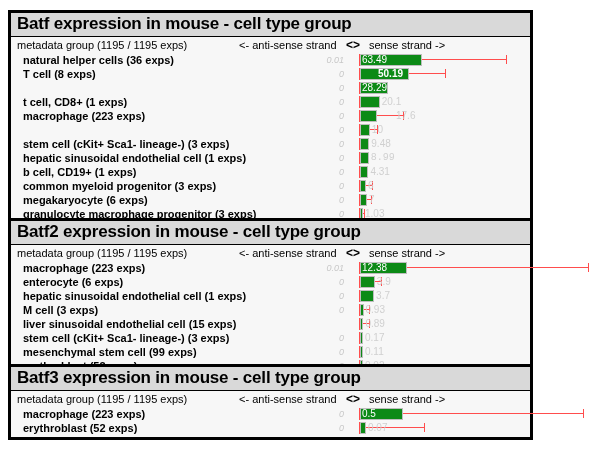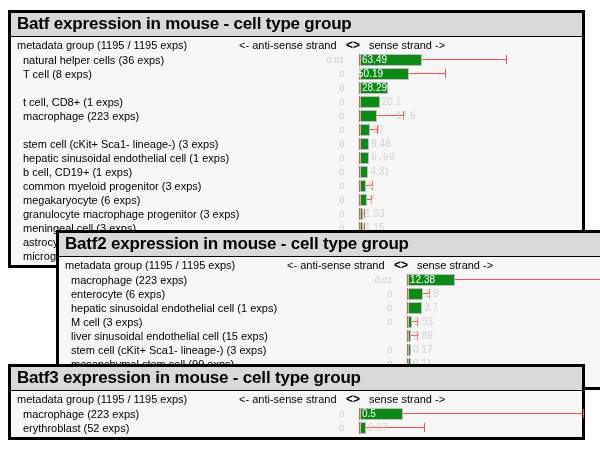--- a/index.html
+++ b/index.html
@@ -7,21 +7,21 @@
     width:600px;height:457px;
     background:#ffffff;
     font-family:"Liberation Sans","DejaVu Sans",sans-serif;
     overflow:hidden;
   }
   .page{position:relative;width:600px;height:457px;}
 
   .panel{
     position:absolute;
     left:8px;
-    width:577px;
+    width:525px;
     background:#fafafa;
     border:3px solid #000000;
     box-sizing:border-box;
   }
   .panel-title{
     background:#d9d9d9;
     border-bottom:1px solid #000;
     font-size:17px;
     font-weight:bold;
     color:#000;
@@ -52,20 +52,21 @@
     height:14px;
     font-size:11px;
     color:#000;
     white-space:nowrap;
   }
   .row-label{
     position:absolute;
     left:12px;
     top:0;
     line-height:14px;
+    font-weight:bold;
   }
 
   
   .plot{
     position:absolute;
     left:335px;
     top:0;
     right:2px;
     height:14px;
   }
@@ -150,21 +151,21 @@
             </span>
           </div>
           <div class="row">
             <span class="row-label">T cell (8 exps)</span>
             <span class="plot">
               <span class="axis-min">0</span>
               <span class="zero-tick"></span>
               <span class="err" style="left: 63.3535px; width: 35.2132px;"></span>
               <span class="err-cap" style="left: 98.5667px;"></span>
               <span class="bar" style="width: 49.3535px;"></span>
-              <span class="bar-val" style="left: 12px;">50.19</span>
+              <span class="bar-val" style="left: 32px; font-weight: bold;">50.19</span>
             </span>
           </div>
           <div class="row">
             <span class="plot">
               <span class="axis-min">0</span>
               <span class="zero-tick"></span>
               <span class="bar" style="width: 27.8185px;"></span>
               <span class="bar-val" style="left: 16px;">28.29</span>
             </span>
           </div>
@@ -288,21 +289,21 @@
               <span class="err" style="left: 17px; width: 0.933333px;"></span>
               <span class="err-cap" style="left: 17.9333px;"></span>
               <span class="bar" style="width: 3px;"></span>
               <span class="bar-val outside" style="left: 19px;">1.5</span>
             </span>
           </div>
         </div>
     </div>
   </div>
 
-  <div class="panel" id="panel-1" style="top:230px;margin-left:48px;">
+  <div class="panel" id="panel-1" style="top:218px;">
     <div class="panel-title">Batf2 expression in mouse - cell type group</div>
     <div class="panel-body">
       <div class="head-row">
         <span class="head-meta">metadata group (1195 / 1195 exps)</span>
         <span class="head-anti">&lt;- anti-sense strand</span>
         <span class="head-dia">&lt;&gt;</span>
         <span class="head-sense">sense strand -&gt;</span>
       </div>
       <div class="rows">
           <div class="row">

